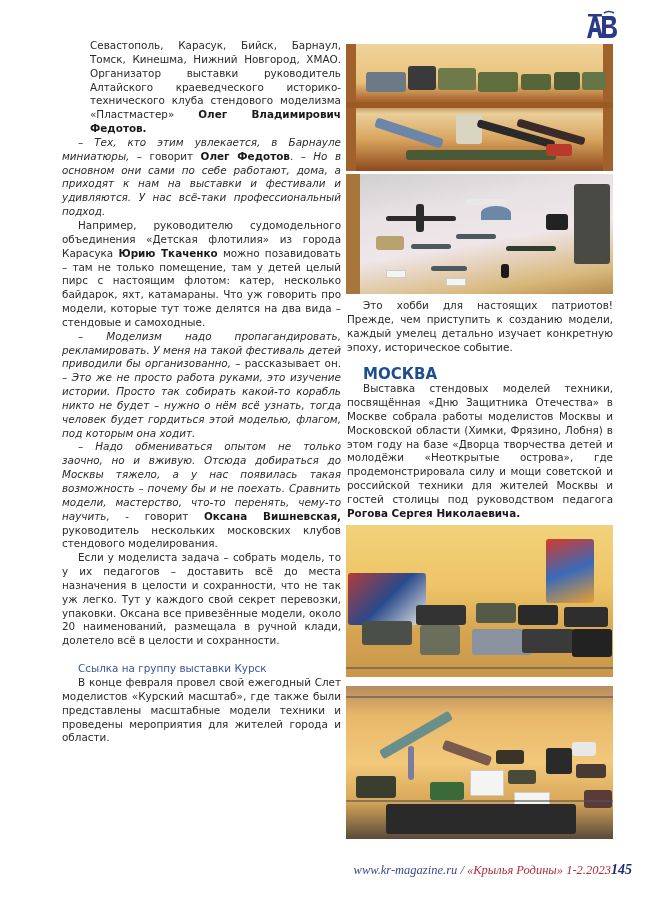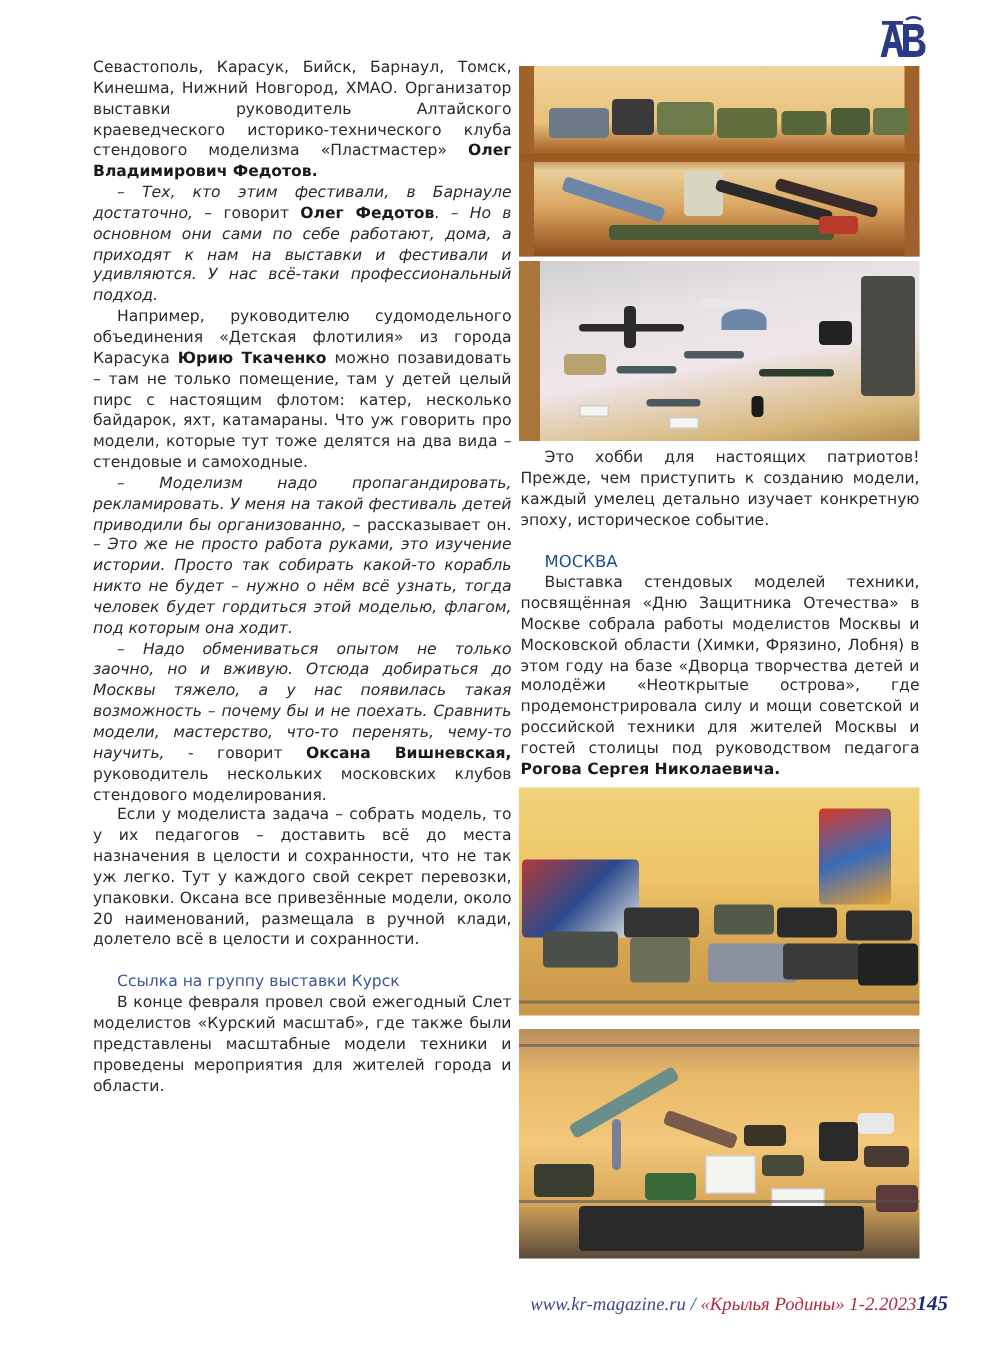--- a/index.html
+++ b/index.html
@@ -10,24 +10,24 @@
   .header-title { position: absolute; right: 72px; top: 12px;
                   font-family: "Liberation Serif", "DejaVu Serif", serif; font-style: italic; font-weight: bold;
                   font-size: 14.5px; color: #2b3a86; white-space: nowrap; letter-spacing: -0.1px; }
   .logo { position: absolute; right: 44px; top: 2px; width: 34px; height: 32px; }
 
   .col-left { position: absolute; left: 62px; top: 39px; width: 279px;
               font-size: 10.4px; line-height: 13.85px; text-align: justify; }
   .col-right { position: absolute; left: 347px; top: 299px; width: 266px;
                font-size: 10.4px; line-height: 13.85px; text-align: justify; }
   p { margin: 0; text-indent: 16px; }
-  p.noindent { text-indent: 0; }
+  p.noindent { text-indent: 0; margin-left: 28px; }
   .it { font-style: italic; }
   b { font-weight: bold; color: #1a1a1a; }
-  .section-head { color: #1f4e8c; font-weight: normal; font-size: 11px; margin-left: 16px; }
+  .section-head { color: #1f4e8c; font-weight: bold; font-size: 15px; margin-left: 16px; }
   .section-link { color: #3b5699; margin-left: 16px; text-indent: 0; }
   .gap { height: 14px; }
 
   .photo { position: absolute; overflow: hidden; }
   .ph1 { left: 346px; top: 44px; width: 267px; height: 127px;
          background: linear-gradient(180deg, #efd39a 0%, #e8c17a 30%, #a8622b 45%, #e9cf9a 55%, #d9a45e 75%, #8d4a1e 100%); }
   .ph2 { left: 346px; top: 174px; width: 267px; height: 120px;
          background: linear-gradient(170deg, #cfcfcf 0%, #e8e2e4 30%, #efe6ea 55%, #d7b77a 85%, #b58b4b 100%); }
   .ph3 { left: 346px; top: 525px; width: 267px; height: 152px;
          background: linear-gradient(180deg, #f1d27a 0%, #eec466 40%, #d6a552 70%, #c9964a 100%); }
@@ -57,21 +57,21 @@
     <path d="M18 6 L27 6 Q32 6 32 11 Q32 15 28 16 Q33 17 33 22 Q33 28 26 28 L18 28 Z M22 10 L22 14.5 L26 14.5 Q28 14.5 28 12.2 Q28 10 26 10 Z M22 18 L22 24 L26.5 24 Q29 24 29 21 Q29 18 26.5 18 Z" fill="#2b3a86"></path>
     <path d="M20 3 Q25 0 30 3" stroke="#2b3a86" stroke-width="1.5" fill="none"></path>
   </svg>
 </div>
 
 <div class="col-left">
   <p class="noindent">
     <span>Севастополь, Карасук, Бийск, Барнаул, Томск, Кинешма, Нижний Новгород, ХМАО. Организатор выставки руководитель Алтайского краеведческого историко-технического клуба стендового моделизма «Пластмастер» </span><b>Олег Владимирович Федотов.</b>
   </p>
   <p>
-    <span class="it">– Тех, кто этим фестивали, в Барнауле достаточно, </span><span>– говорит </span><b>Олег Федотов</b><span>. </span><span class="it">– Но в основном они сами по себе работают, дома, а приходят к нам на выставки и фестивали и удивляются. У нас всё-таки профессиональный подход.</span>
+    <span class="it">– Тех, кто этим увлекается, в Барнауле миниатюры, </span><span>– говорит </span><b>Олег Федотов</b><span>. </span><span class="it">– Но в основном они сами по себе работают, дома, а приходят к нам на выставки и фестивали и удивляются. У нас всё-таки профессиональный подход.</span>
   </p>
   <p>
     <span>Например, руководителю судомодельного объединения «Детская флотилия» из города Карасука </span><b>Юрию Ткаченко</b><span> можно позавидовать – там не только помещение, там у детей целый пирс с настоящим флотом: катер, несколько байдарок, яхт, катамараны. Что уж говорить про модели, которые тут тоже делятся на два вида – стендовые и самоходные.</span>
   </p>
   <p>
     <span class="it">– Моделизм надо пропагандировать, рекламировать. У меня на такой фестиваль детей приводили бы организованно, </span><span>– рассказывает он. </span><span class="it">– Это же не просто работа руками, это изучение истории. Просто так собирать какой-то корабль никто не будет – нужно о нём всё узнать, тогда человек будет гордиться этой моделью, флагом, под которым она ходит.</span>
   </p>
   <p>
     <span class="it">– Надо обмениваться опытом не только заочно, но и вживую. Отсюда добираться до Москвы тяжело, а у нас появилась такая возможность – почему бы и не поехать. Сравнить модели, мастерство, что-то перенять, чему-то научить, </span><span>- говорит </span><b>Оксана Вишневская,</b><span> руководитель нескольких московских клубов стендового моделирования.</span>
   </p>

